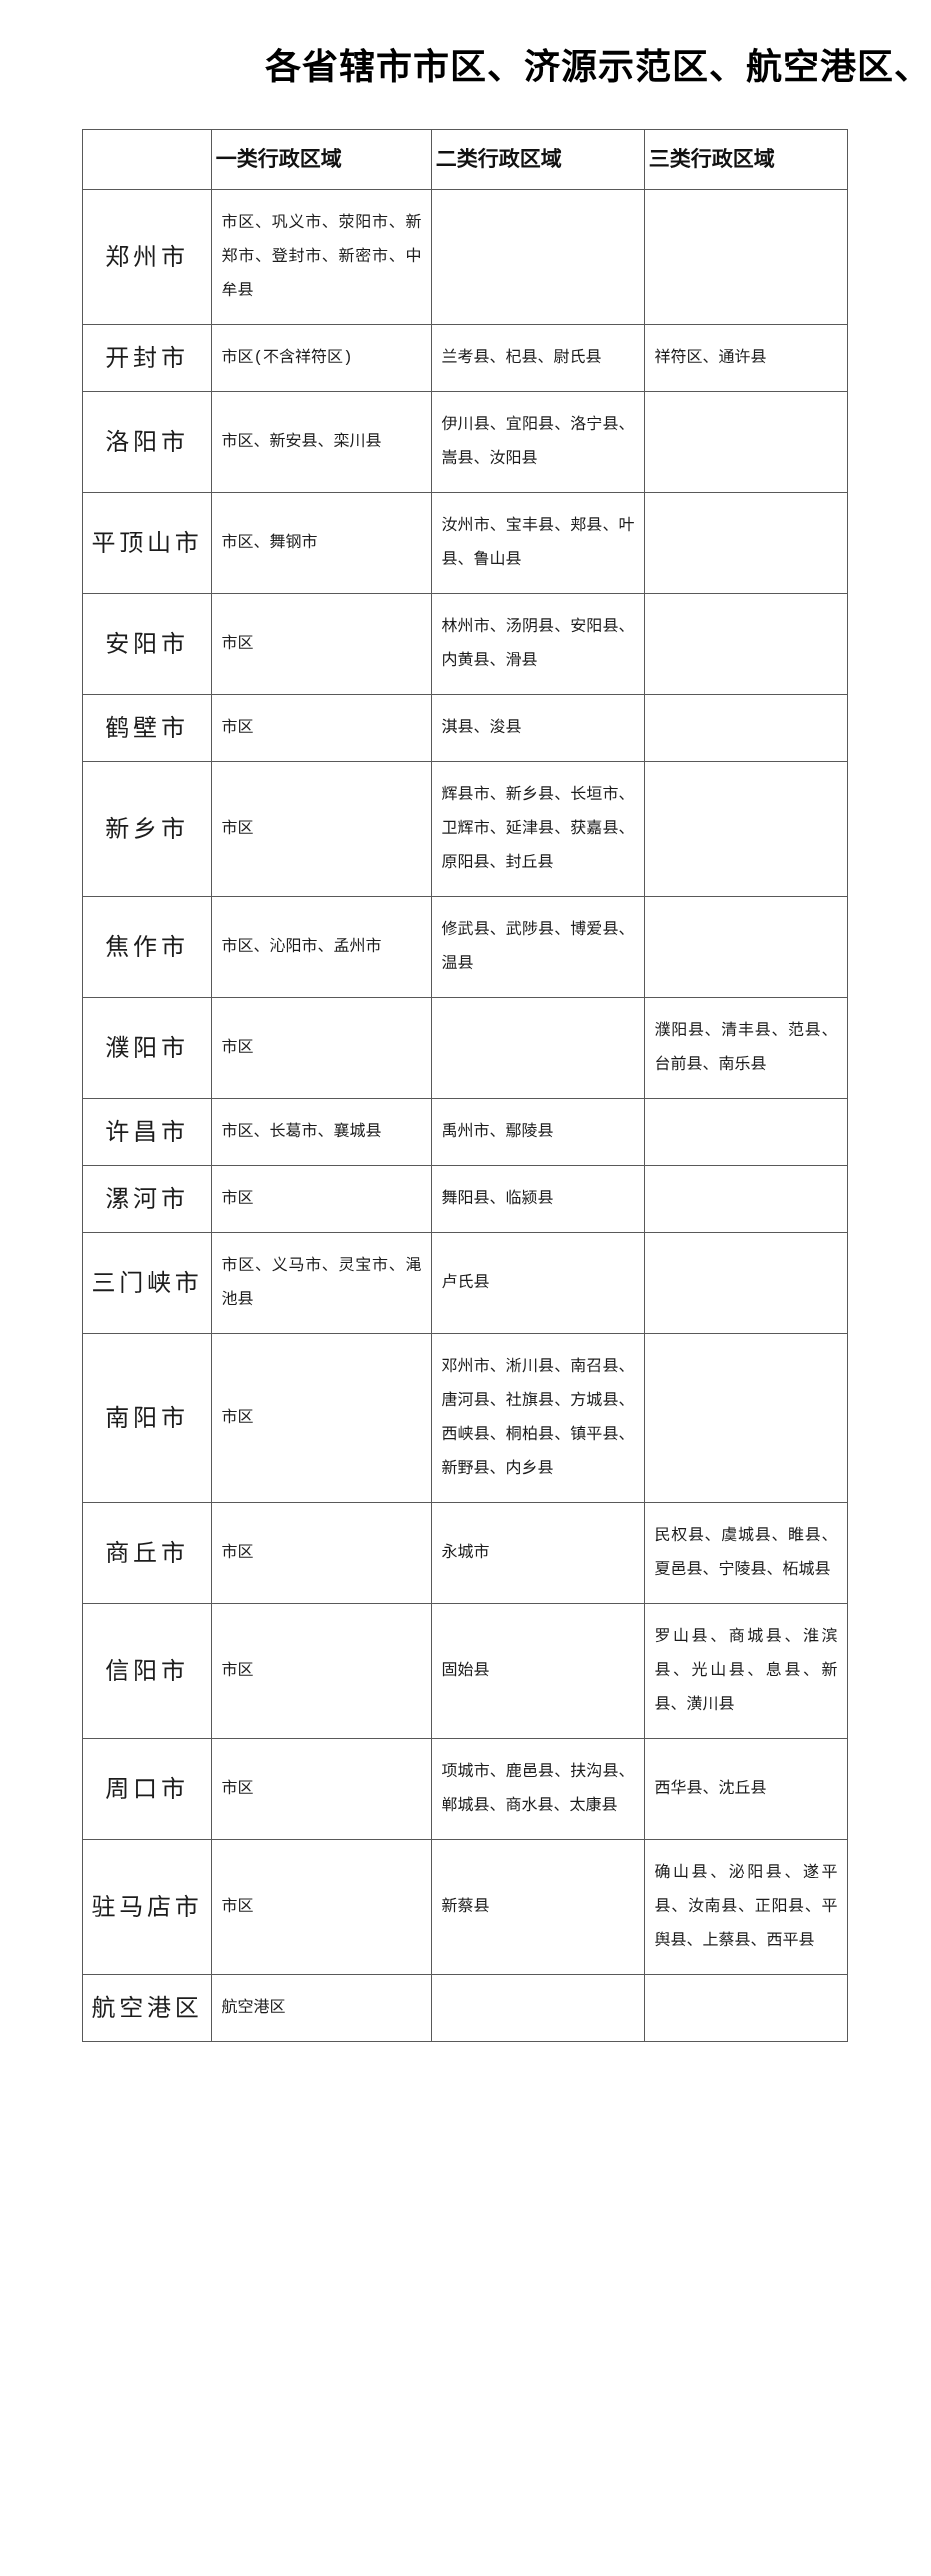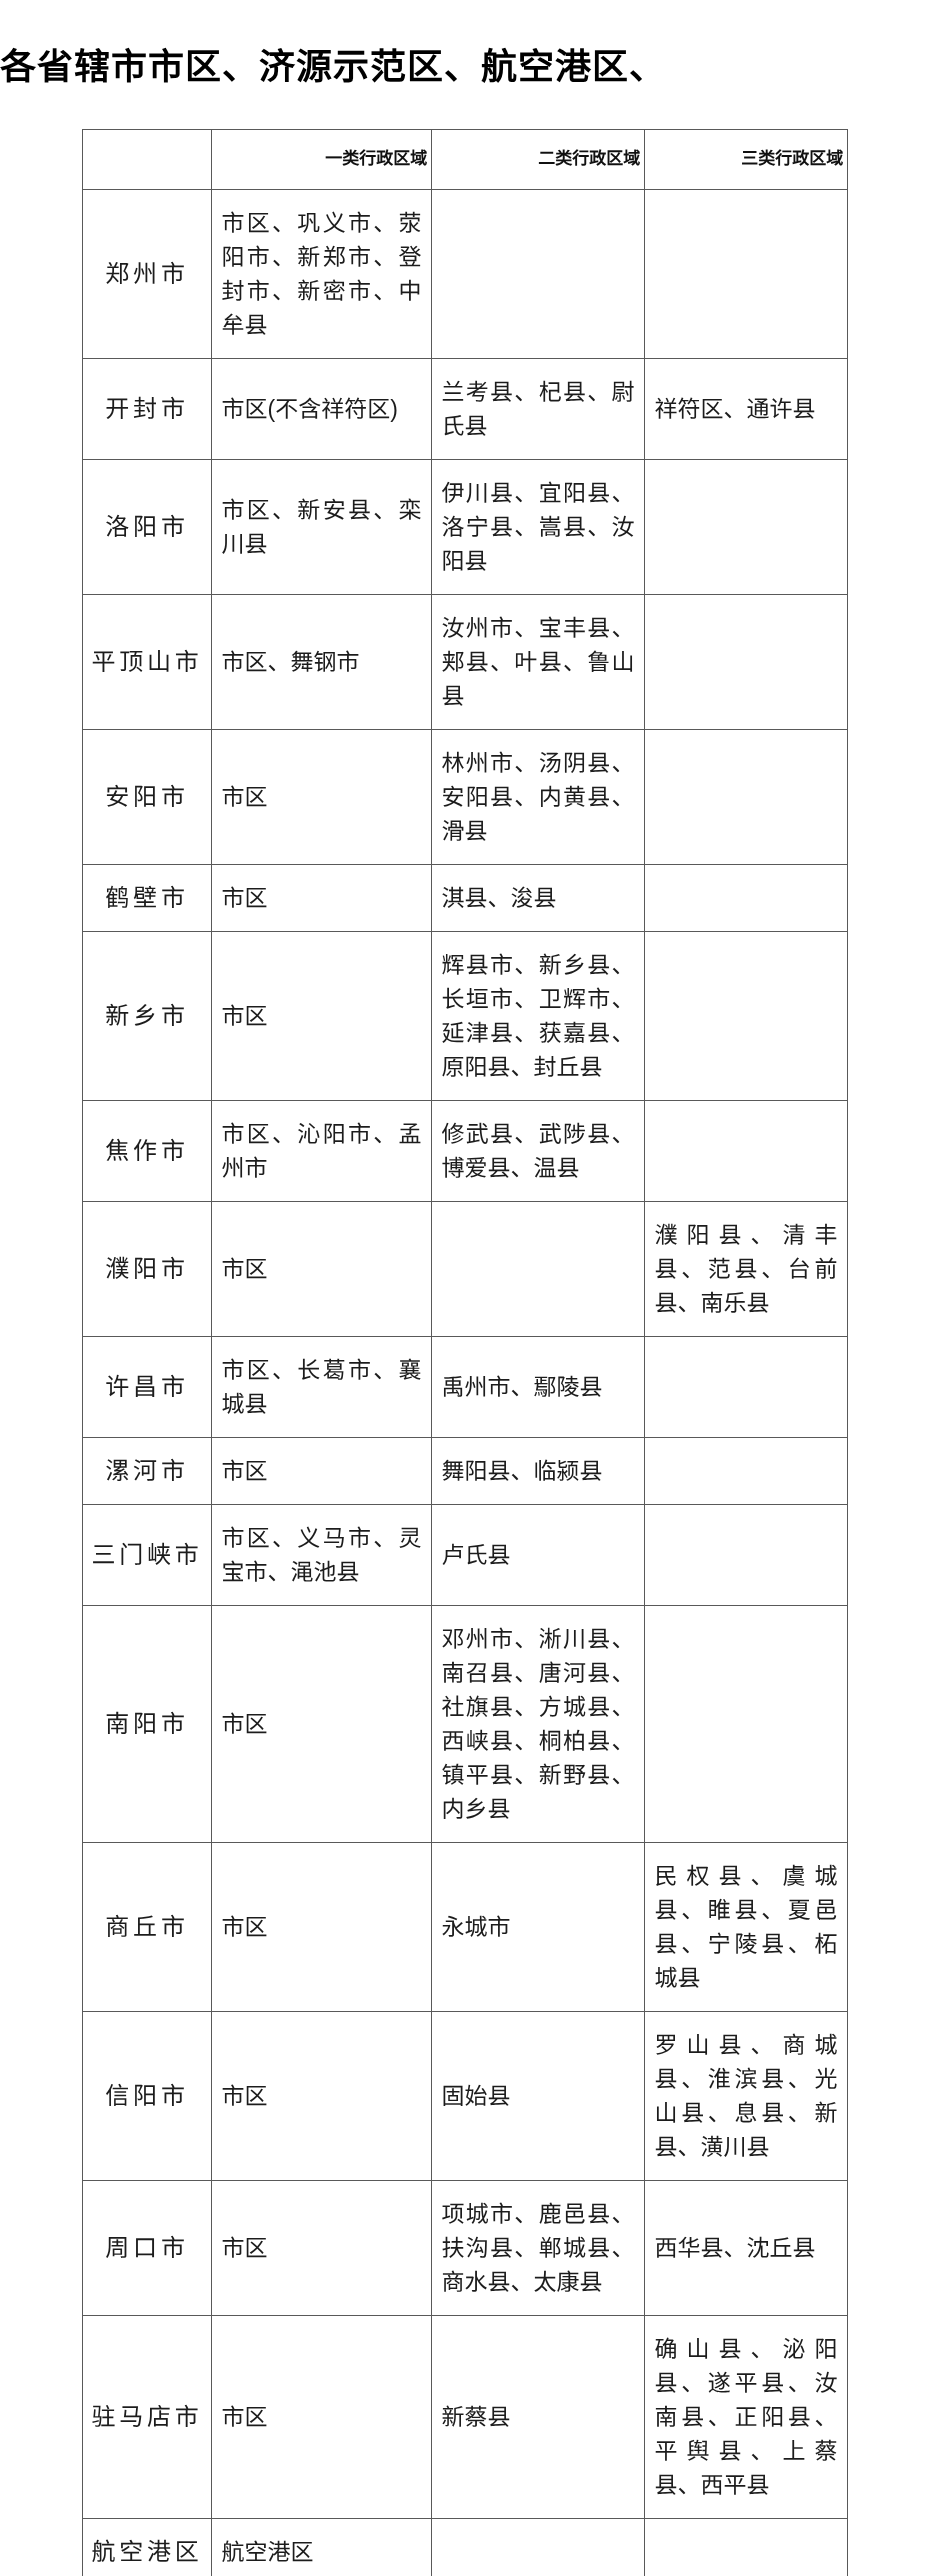--- a/index.html
+++ b/index.html
@@ -9,21 +9,21 @@
   }
   body {
     width: 931px;
     height: 2576px;
     position: relative;
     overflow: hidden;
     color: #1c1c1c;
   }
   .doc-title {
     margin: 40px 0 0 0;
-    text-align: left;
+    text-align: right;
     font-family: "Liberation Serif", "DejaVu Serif", serif;
     font-weight: bold;
     font-size: 36px;
     line-height: 54px;
     color: #000000;
     letter-spacing: 1px;
   }
   table.region-table {
     border-collapse: collapse;
     table-layout: fixed;
@@ -33,38 +33,38 @@
   }
   .region-table th,
   .region-table td {
     border: 1px solid #595959;
     vertical-align: middle;
     overflow: hidden;
   }
   .region-table thead th {
     font-family: "Liberation Sans", "DejaVu Sans", sans-serif;
     font-weight: bold;
-    font-size: 17px;
+    font-size: 21px;
     line-height: 34px;
-    text-align: right;
+    text-align: left;
     padding: 12.4px 3.8px;
     color: #111111;
   }
   .region-table td.col-city {
     font-family: "Liberation Serif", "DejaVu Serif", serif;
     font-size: 24px;
     line-height: 34px;
     text-align: center;
     letter-spacing: 3.8px;
     white-space: nowrap;
     padding: 16px 1.9px;
   }
   .region-table td.col-data {
-    font-family: Liberation Sans, sans-serif;
-    font-size: 23px;
+    font-family: Liberation Mono, monospace;
+    font-size: 16px;
     line-height: 34px;
     text-align: justify;
     text-justify: inter-ideograph;
     padding: 16px 9.5px;
   }
   tr.page-break td {
     border-top: 1.9px solid #383838;
   }
 </style>
 </head>

